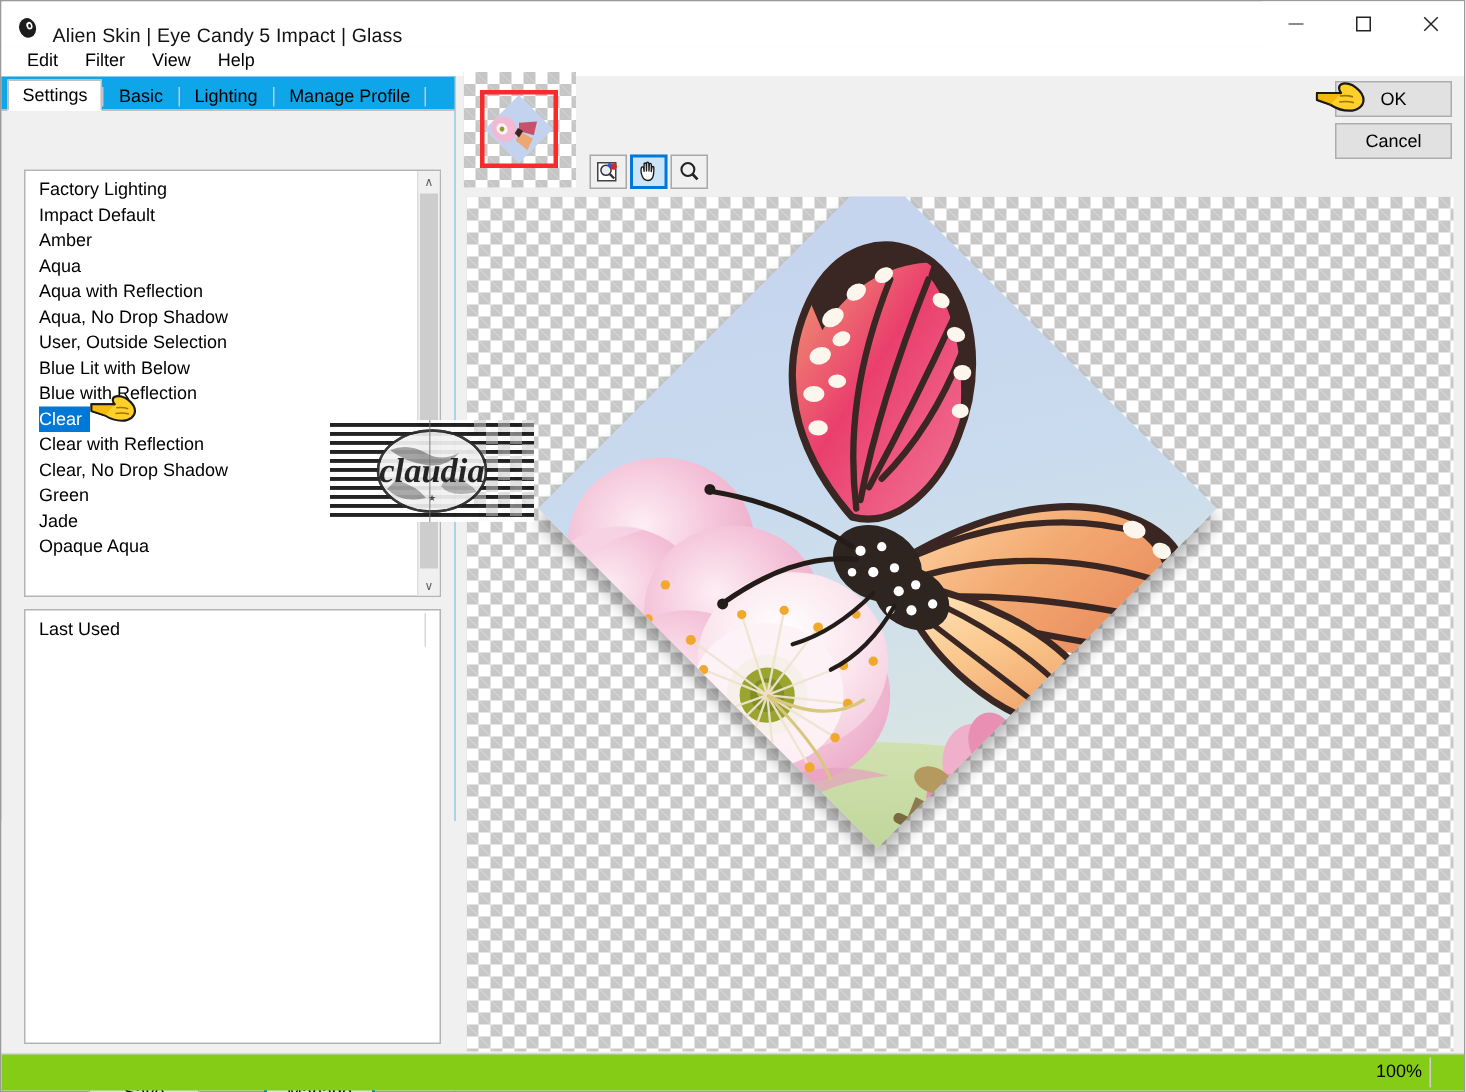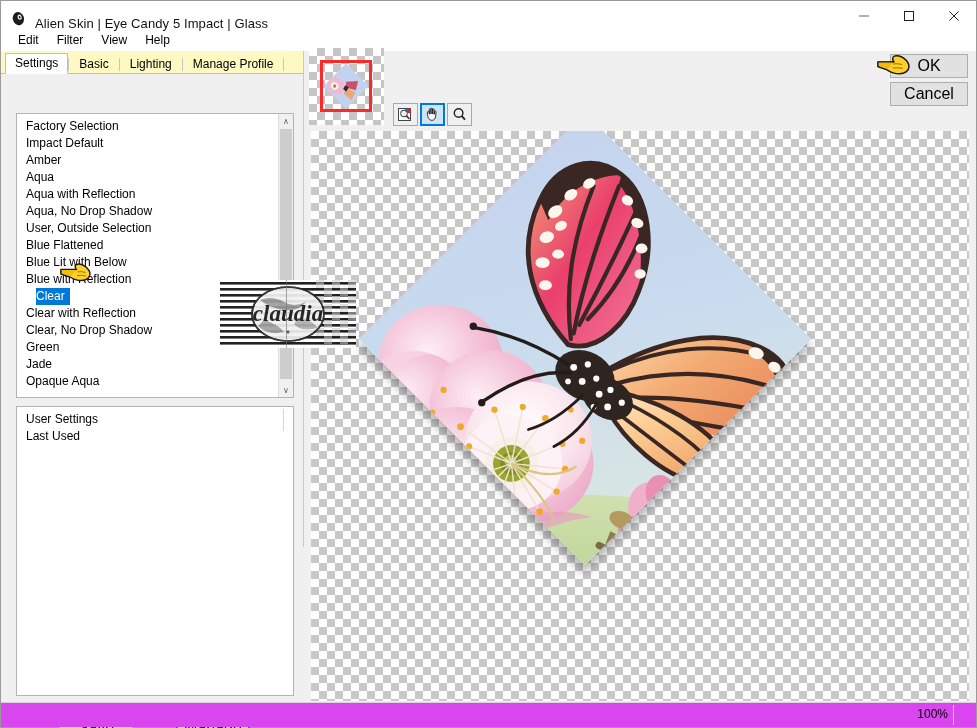--- a/index.html
+++ b/index.html
@@ -42,21 +42,21 @@
     background:#ffffff;display:flex;align-items:flex-start;padding-left:8px;
     box-sizing:border-box;
   }
   .menu-item{
     font-size:12px;color:#000;padding:2px 9px;cursor:default;
   }
 
   
   .left-panel{
     position:absolute;left:0;top:50px;width:303px;height:496px;
-    background:#fef9c3;
+    background:#0ea5e9;
     border-right:1px solid #c8c8c8;
     box-sizing:border-box;
   }
   .tabstrip{
     position:absolute;left:0;top:3px;height:20px;display:flex;align-items:flex-end;
     padding-left:4px;
   }
   .tab{
     font-size:12px;padding:2px 9px 3px 9px;background:transparent;
     color:#000;border:1px solid transparent;border-bottom:none;
@@ -84,41 +84,41 @@
   .list-inner{
     position:absolute;left:0;top:0;right:14px;bottom:0;
     padding:4px 0 0 0;overflow:hidden;
   }
   .list-item{
     height:17px;line-height:17px;font-size:12px;padding-left:9px;
     color:#000;white-space:nowrap;cursor:default;
   }
   .list-item.selected{
     background:#0078d7;color:#ffffff;display:inline-block;
-    padding-right:5px;margin-left:19px;padding-left:0;
+    padding-right:5px;margin-left:9px;padding-left:0;
   }
   .list-row-sel{height:17px;line-height:17px;}
 
   
   .vscroll{
     position:absolute;right:0;top:0;width:14px;bottom:0;
     background:#f0f0f0;border-left:1px solid #dcdcdc;
   }
   .vs-arrow{
     height:14px;width:14px;display:flex;align-items:center;justify-content:center;
     font-size:8px;color:#606060;background:#f0f0f0;
   }
   .vs-arrow.bot{position:absolute;bottom:0;left:0;}
   .vs-thumb{
     position:absolute;left:1px;width:12px;background:#cdcdcd;
   }
 
   
   .btn{
-    font-size:16px;text-align:right;background:#e1e1e1;
+    font-size:12px;text-align:right;background:#e1e1e1;
     border:1px solid #adadad;color:#000;box-sizing:border-box;
     display:flex;align-items:center;justify-content:center;cursor:default;
   }
   .btn.default{border:2px solid #0078d7;background:#e1e1e1;}
   #save-btn{position:absolute;left:58px;top:666px;width:74px;height:22px;}
   #manage-btn{position:absolute;left:175px;top:665px;width:74px;height:23px;}
 
   
   .right-area{
     position:absolute;left:303px;top:50px;width:672px;height:676px;
@@ -199,21 +199,21 @@
   .diamond-inner{
     position:absolute;left:0;top:0;width:320px;height:320px;
     transform:rotate(-45deg) scale(1.4142);
     transform-origin:50% 50%;
     overflow:hidden;
   }
 
   
   .statusbar{
     position:absolute;left:0;bottom:0;width:975px;height:24px;
-    background:#d946ef;border-top:1px solid #d6d6d6;
+    background:#84cc16;border-top:1px solid #d6d6d6;
   }
   .status-zoom{
     position:absolute;right:28px;top:4px;font-size:12px;color:#000;
   }
   .status-sep{position:absolute;right:22px;top:2px;width:1px;height:20px;background:#d0d0d0;}
 
   
   .watermark{
     position:absolute;left:219px;top:279px;width:136px;height:68px;
     z-index:40;opacity:.92;
@@ -274,49 +274,47 @@
       <div class="tab">Lighting</div>
       <div class="tab-sep"></div>
       <div class="tab">Manage Profile</div>
       <div class="tab-sep"></div>
     </div>
 
     <div class="tabpanel"></div>
 
     <div class="listbox" id="factory-list">
       <div class="list-inner">
-        <div class="list-item">Factory Selection</div>
+        <div class="list-item">Factory Lighting</div>
         <div class="list-item">Impact Default</div>
         <div class="list-item">Amber</div>
         <div class="list-item">Aqua</div>
         <div class="list-item">Aqua with Reflection</div>
         <div class="list-item">Aqua, No Drop Shadow</div>
         <div class="list-item">User, Outside Selection</div>
-        <div class="list-item">Blue Flattened</div>
         <div class="list-item">Blue Lit with Below</div>
         <div class="list-item">Blue with Reflection</div>
         <div class="list-row-sel">
           <span class="list-item selected">Clear</span>
         </div>
         <div class="list-item">Clear with Reflection</div>
         <div class="list-item">Clear, No Drop Shadow</div>
         <div class="list-item">Green</div>
         <div class="list-item">Jade</div>
         <div class="list-item">Opaque Aqua</div>
       </div>
       <div class="vscroll">
         <div class="vs-arrow">∧</div>
         <div class="vs-thumb" style="top:15px;height:250px;"></div>
         <div class="vs-arrow bot">∨</div>
       </div>
     </div>
 
     <div class="listbox" id="user-list">
       <div class="list-inner" style="right:10px;">
-        <div class="list-item">User Settings</div>
         <div class="list-item">Last Used</div>
       </div>
       <div style="position:absolute;right:9px;top:2px;width:1px;height:22px;background:#d8d8d8;"></div>
     </div>
 
     <div class="btn" id="save-btn">Save</div>
     <div class="btn default" id="manage-btn">Manage</div>
   </div>
 
   <div class="right-area">

